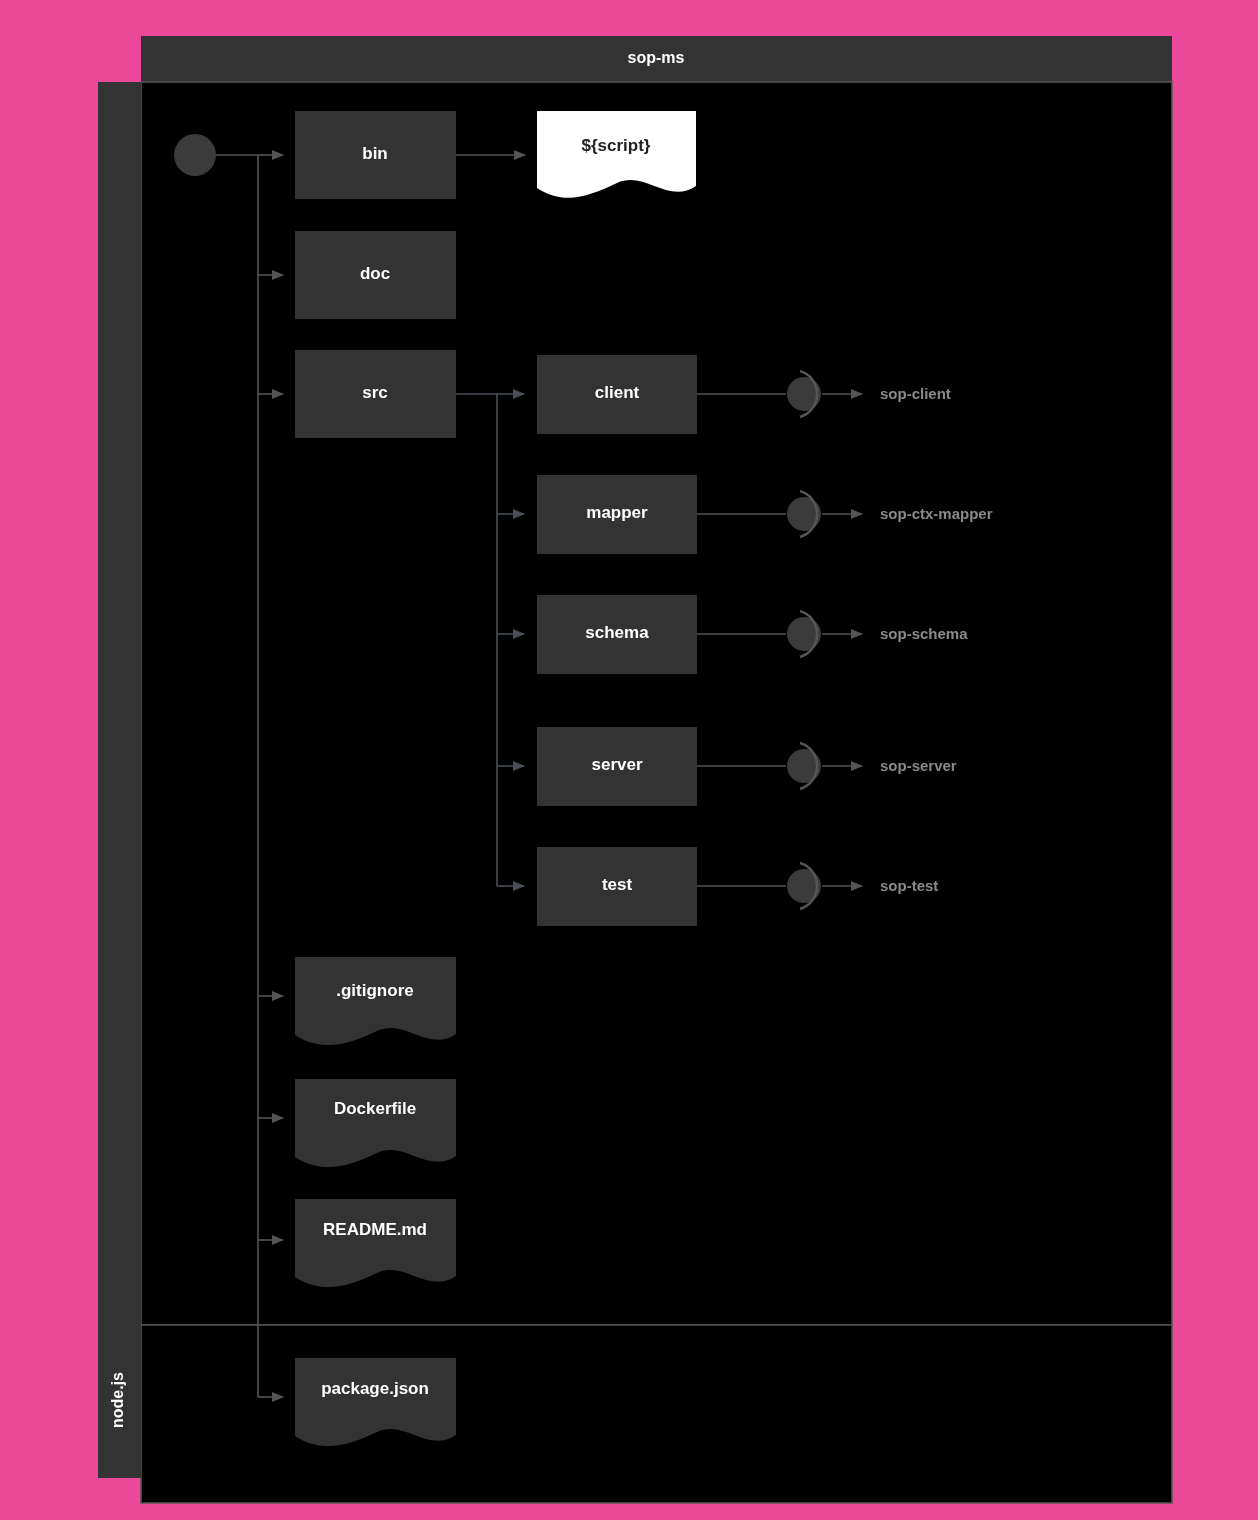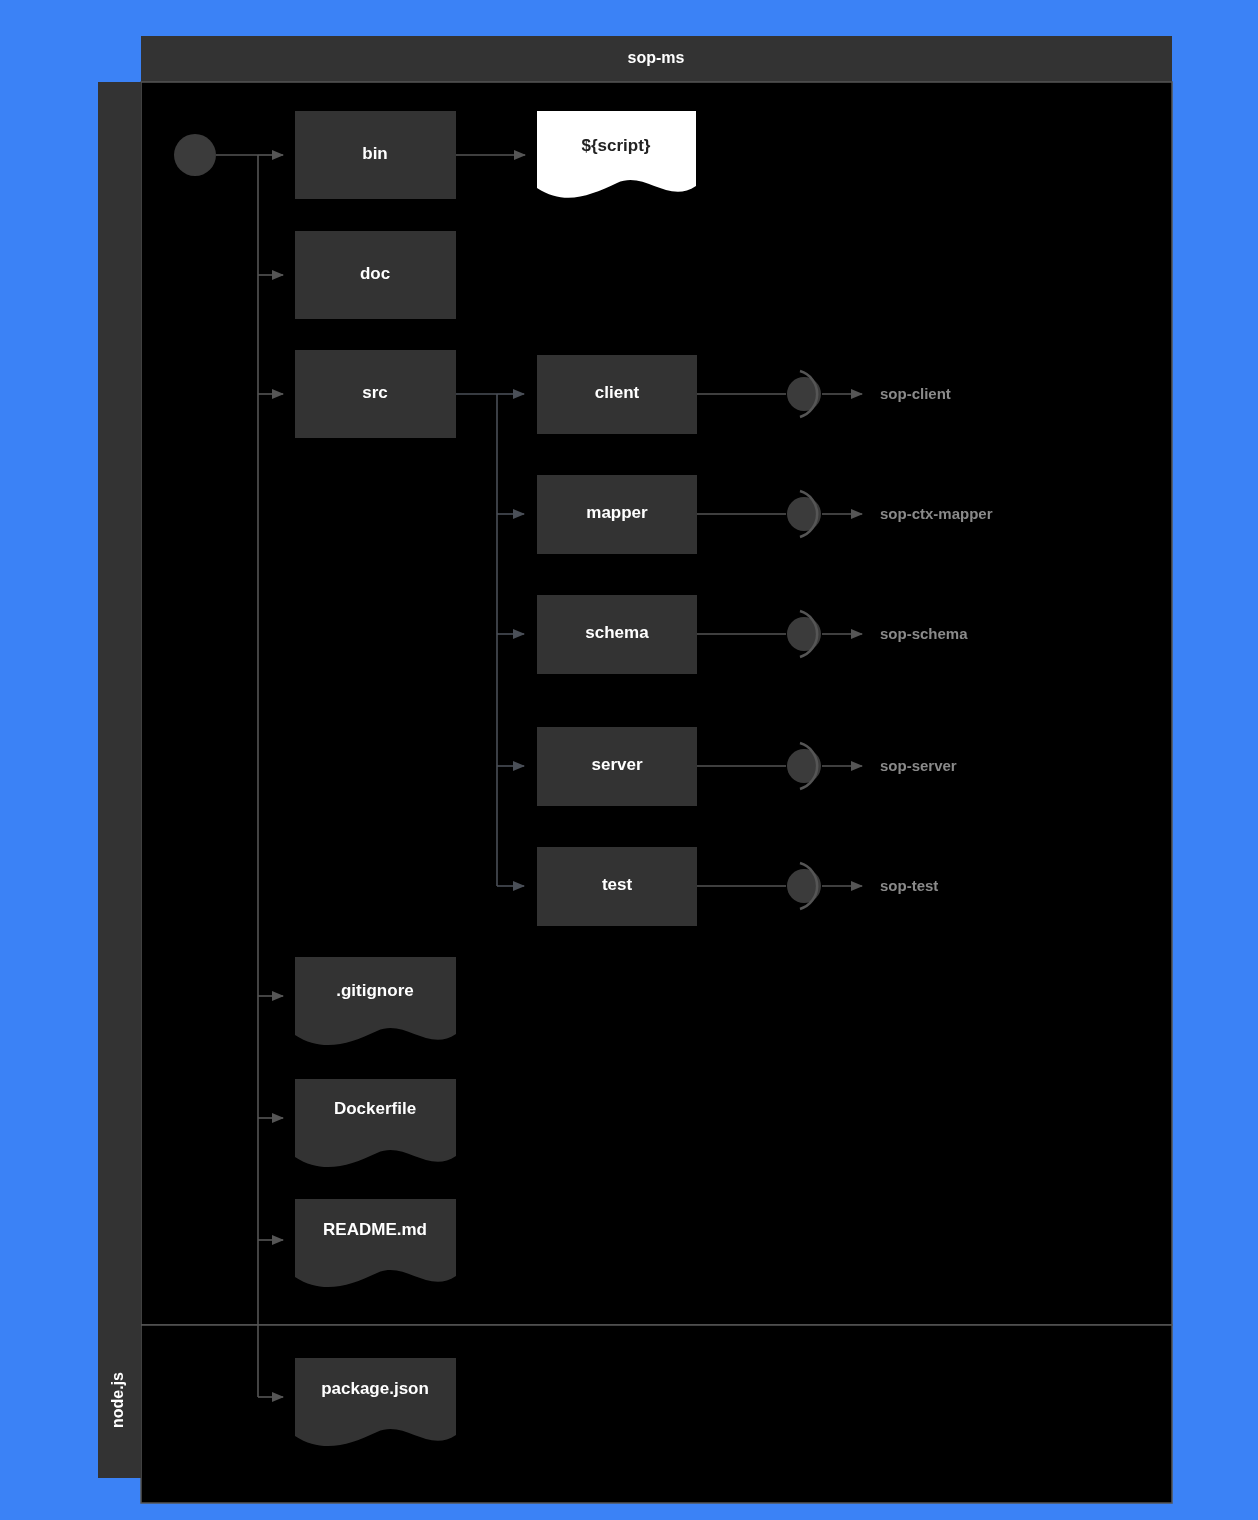--- a/index.html
+++ b/index.html
@@ -1,17 +1,17 @@
 <!DOCTYPE html>
 <html><head>
 <meta charset="utf-8">
 <style>
   html,body{margin:0;padding:0;background:#000;}
   body{width:1258px;height:1520px;overflow:hidden;font-family:"Liberation Sans",sans-serif;}
-  #stage{position:relative;width:1258px;height:1520px;background:#3b82f6;}
+  #stage{position:relative;width:1258px;height:1520px;background:#ec4899;}
   svg{position:absolute;top:0;left:0;width:1258px;height:1520px;}
   .node-label{font-family:"Liberation Sans",sans-serif;font-size:17px;font-weight:bold;fill:#ffffff;text-anchor:middle;dominant-baseline:middle;}
   .node-label-dark{font-family:"Liberation Sans",sans-serif;font-size:17px;font-weight:bold;fill:#222222;text-anchor:middle;dominant-baseline:middle;}
   .pkg-label{font-family:"Liberation Sans",sans-serif;font-size:15px;font-weight:bold;fill:#8a8a8a;text-anchor:start;dominant-baseline:middle;}
   .title-label{font-family:"Liberation Sans",sans-serif;font-size:16px;font-weight:bold;fill:#ffffff;text-anchor:middle;dominant-baseline:middle;}
   .side-label{font-family:"Liberation Sans",sans-serif;font-size:16px;font-weight:bold;fill:#ffffff;text-anchor:middle;dominant-baseline:middle;}
 </style>
 </head>
 <body>
 

